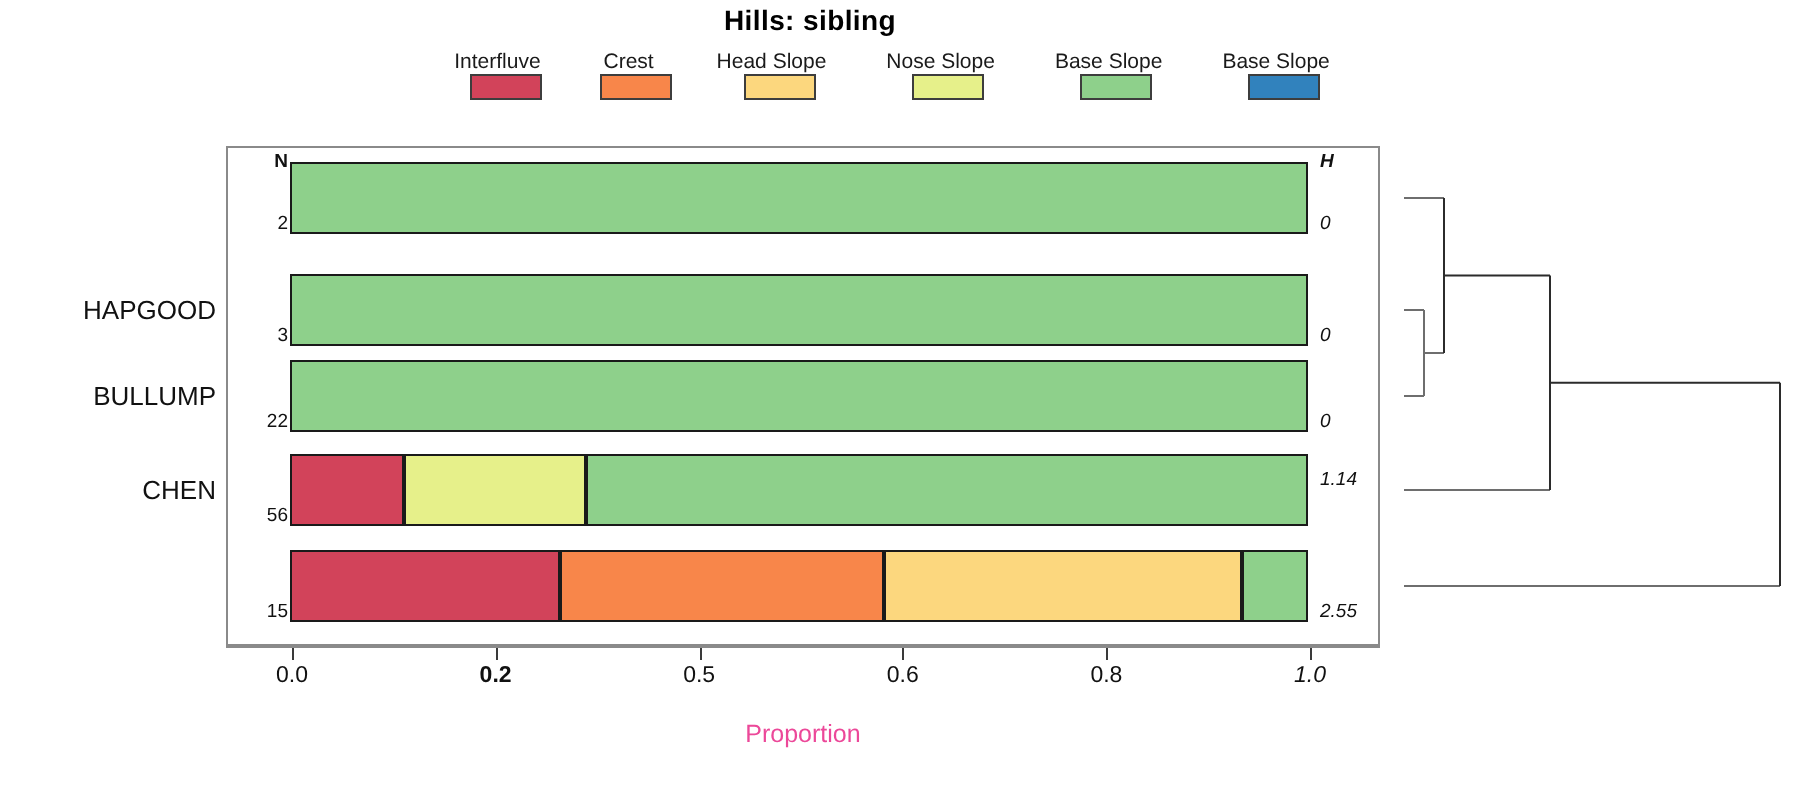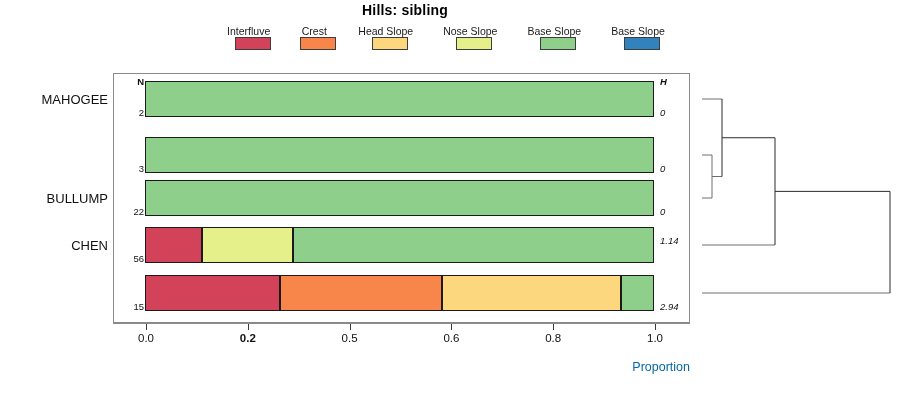--- a/index.html
+++ b/index.html
@@ -95,21 +95,21 @@
     position:absolute;top:0;width:1px;height:6px;background:#3a3a3a;
   }
   .xticklabel{
     position:absolute;top:8px;
     font-size:11.5px;color:#111;
     transform:translateX(-50%);
     white-space:nowrap;
   }
   #xaxis-title{
     position:absolute;left:113px;top:360px;width:577px;
-    text-align:right;font-size:12.5px;color:#0369a1;
+    text-align:center;font-size:12.5px;color:#ec4899;
   }
 
   
   #dendro{
     position:absolute;left:690px;top:73px;width:210px;height:250px;
   }
   #dendro svg{display:block;}
 </style>
 </head>
 <body>
@@ -139,40 +139,40 @@
         <span class="legend-label">Base Slope</span>
         <span class="legend-swatch" style="background: rgb(142, 208, 139);"></span>
       </div>
       <div class="legend-item">
         <span class="legend-label">Base Slope</span>
         <span class="legend-swatch" style="background: rgb(49, 130, 189);"></span>
       </div>
     </div>
 
   <div id="ylabels">
-      <div class="ylab" style="top: 26px;">MAHOGEE</div>
+      <div class="ylab" style="top: 82px;">HAPGOOD</div>
       <div class="ylab" style="top: 172px;">CHEN</div>
       <div class="ylab" style="top: 125px;">BULLUMP</div>
     </div>
 
   <div id="plot-frame"></div>
 
   <div id="xaxis" style="border-top: 1px solid rgb(138, 138, 138);">
       <div class="xtick" style="left: 33px;"></div>
       <div class="xticklabel" style="left: 33px;">0.0</div>
       <div class="xtick" style="left: 134.8px;"></div>
       <div class="xticklabel" style="left: 134.8px; font-weight: bold;">0.2</div>
       <div class="xtick" style="left: 236.6px;"></div>
       <div class="xticklabel" style="left: 236.6px;">0.5</div>
       <div class="xtick" style="left: 338.4px;"></div>
       <div class="xticklabel" style="left: 338.4px;">0.6</div>
       <div class="xtick" style="left: 440.2px;"></div>
       <div class="xticklabel" style="left: 440.2px;">0.8</div>
       <div class="xtick" style="left: 542px;"></div>
-      <div class="xticklabel" style="left: 542px;">1.0</div>
+      <div class="xticklabel" style="left: 542px; font-style: italic;">1.0</div>
     </div>
   <div id="xaxis-title">Proportion</div>
 
   <div id="dendro">
     <svg width="210" height="250" viewBox="0 0 210 250">
       <g id="dendro-lines" fill="none" stroke="#2b2b2b" stroke-width="1">
           <line x1="12" y1="82" x2="22" y2="82" stroke-width="1" stroke="#6e6e6e"></line>
           <line x1="12" y1="125" x2="22" y2="125" stroke-width="1" stroke="#6e6e6e"></line>
           <line x1="22" y1="82" x2="22" y2="125" stroke-width="1" stroke="#6e6e6e"></line>
           <line x1="12" y1="26" x2="32" y2="26" stroke-width="1" stroke="#6e6e6e"></line>
@@ -206,20 +206,20 @@
       <div class="seg" title="Side Slope" style="left: 0px; width: 509px; background: rgb(142, 208, 139);"></div>
     </div>
     <div class="ncol" style="top: 258px;">56</div>
     <div class="hcol" style="top: 240px;">1.14</div>
     <div class="bar-row" style="left: 146px; top: 245px; width: 509px;">
       <div class="seg" title="Interfluve" style="left: 0px; width: 57.008px; background: rgb(210, 67, 90);"></div>
       <div class="seg" title="Nose Slope" style="left: 57.008px; width: 91.111px; background: rgb(230, 240, 138);"></div>
       <div class="seg" title="Side Slope" style="left: 148.119px; width: 360.881px; background: rgb(142, 208, 139);"></div>
     </div>
     <div class="ncol" style="top: 306px;">15</div>
-    <div class="hcol" style="top: 306px;">2.94</div>
+    <div class="hcol" style="top: 306px;">2.55</div>
     <div class="bar-row" style="left: 146px; top: 293px; width: 509px;">
       <div class="seg" title="Interfluve" style="left: 0px; width: 134.376px; background: rgb(210, 67, 90);"></div>
       <div class="seg" title="Crest" style="left: 134.376px; width: 162.371px; background: rgb(248, 134, 74);"></div>
       <div class="seg" title="Head Slope" style="left: 296.747px; width: 179.168px; background: rgb(252, 215, 126);"></div>
       <div class="seg" title="Side Slope" style="left: 475.915px; width: 33.085px; background: rgb(142, 208, 139);"></div>
     </div>
   </div>
 
 </body></html>

